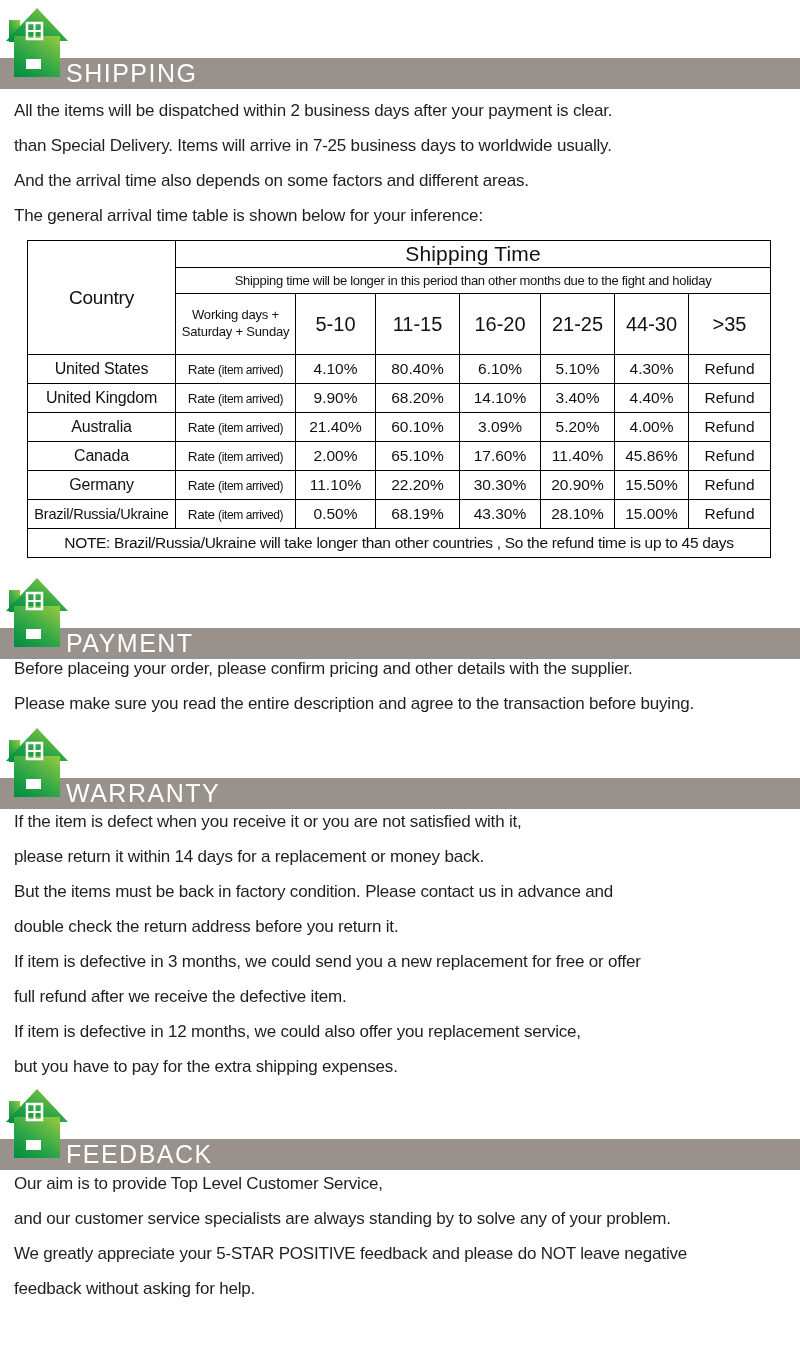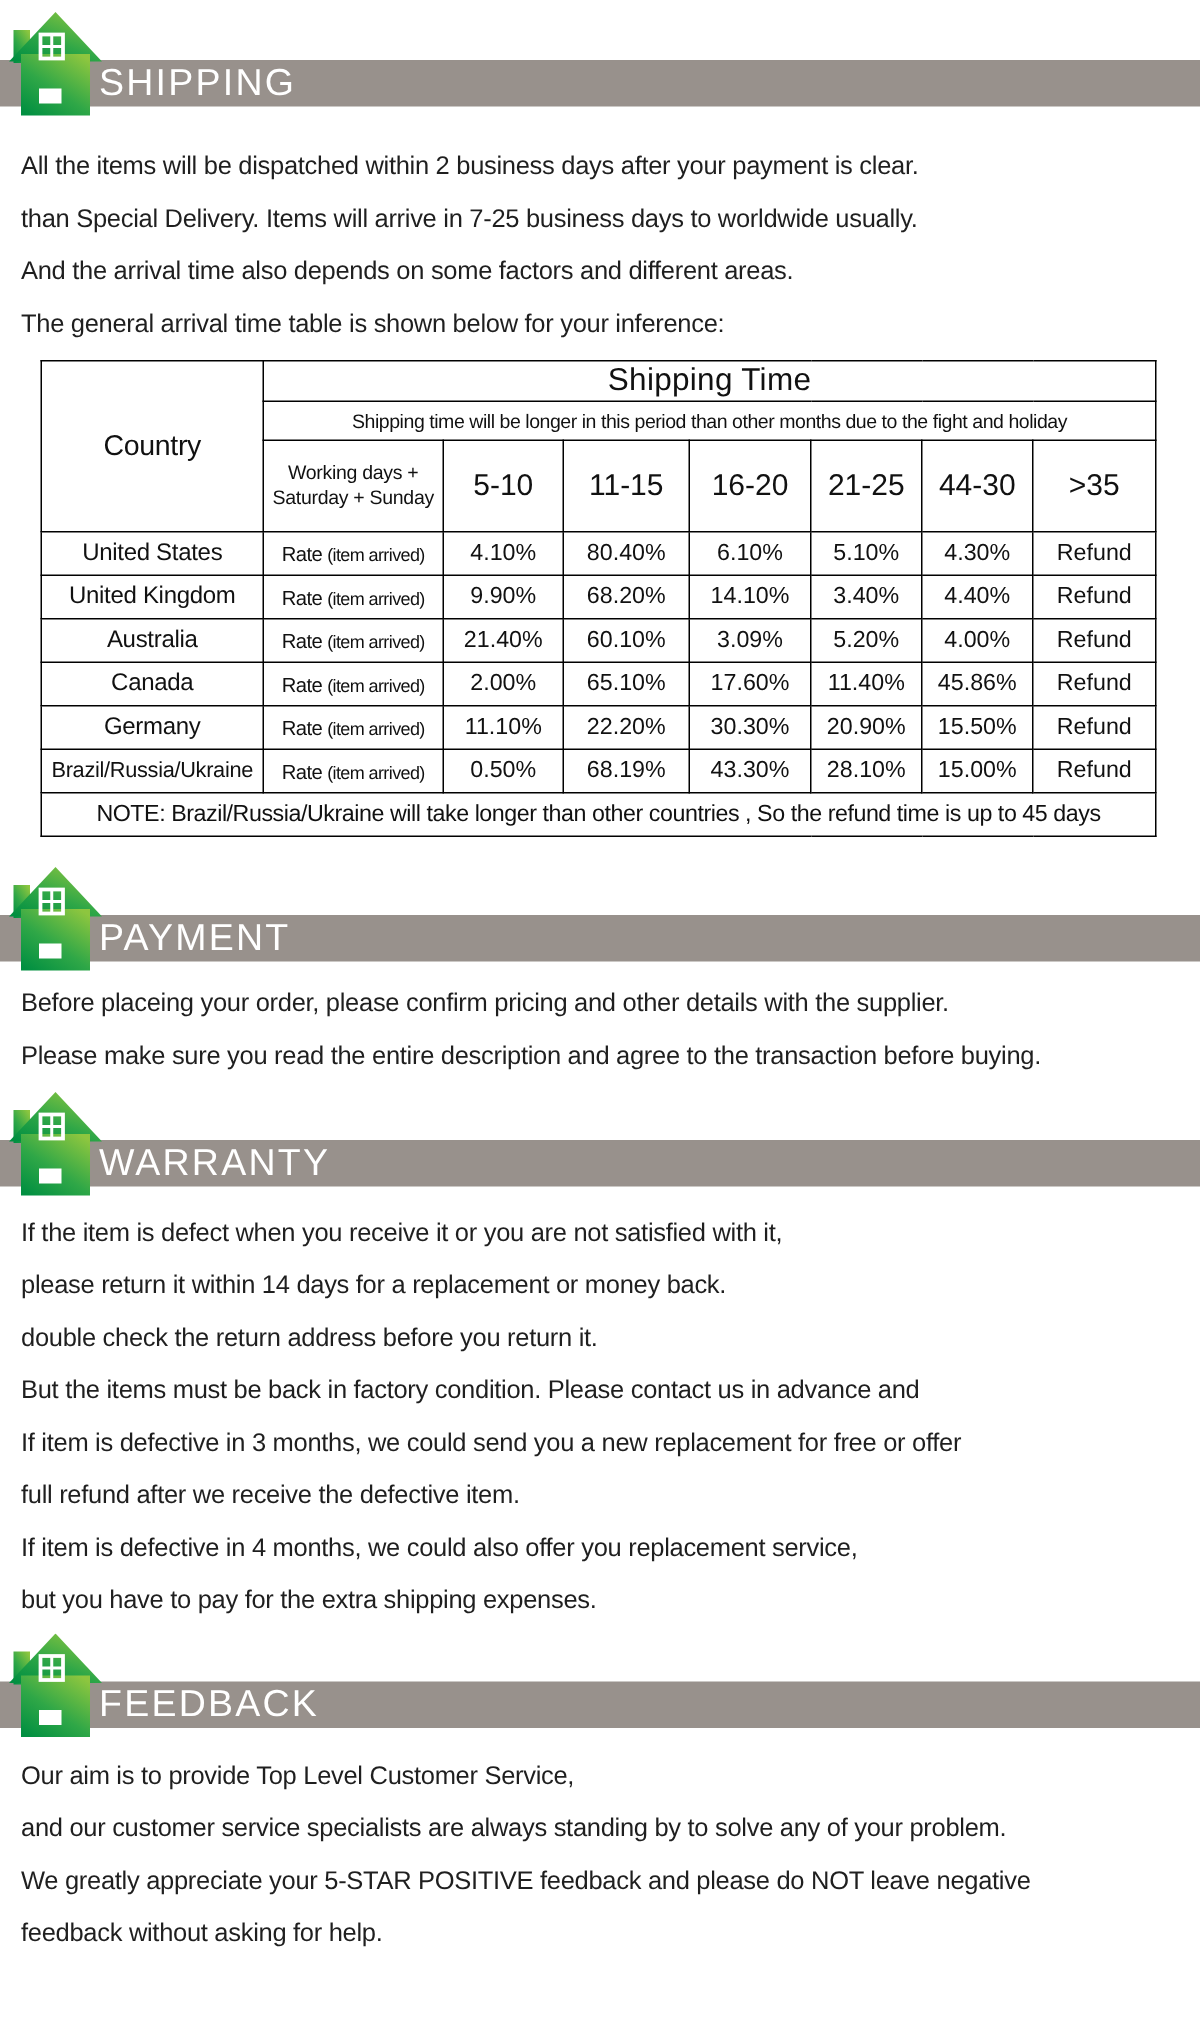--- a/index.html
+++ b/index.html
@@ -8,21 +8,21 @@
     width: 800px; height: 1350px;
     background: #ffffff;
     font-family: "Liberation Sans", sans-serif;
     color: #1f1f1f;
     overflow: hidden;
   }
 
   
   .sec-header { position: relative; height: 65px; }
   .banner {
-    position: absolute; left: 0; right: 0; top: 32px; height: 31px;
+    position: absolute; left: 0; right: 0; top: 50px; height: 31px;
     background: #98918c;
     display: flex; align-items: center;
     padding-left: 66px;
   }
   .banner-title {
     color: #ffffff;
     font-size: 25px;
     font-weight: 300;
     letter-spacing: 1.5px;
     line-height: 1;
@@ -255,25 +255,25 @@
     <rect x="21" y="15" width="15" height="16" fill="none" stroke="#ffffff" stroke-width="2.5"></rect>
     <line x1="28.5" y1="15" x2="28.5" y2="31" stroke="#ffffff" stroke-width="2"></line>
     <line x1="21" y1="23" x2="36" y2="23" stroke="#ffffff" stroke-width="2"></line>
     <rect x="20" y="51" width="15" height="10" fill="#ffffff"></rect>
   </svg>
 </div>
 
 <div class="para-block warranty-paras">
   <div class="para-line">If the item is defect when you receive it or you are not satisfied with it,</div>
   <div class="para-line">please return it within 14 days for a replacement or money back.</div>
+  <div class="para-line">But the items must be back in factory condition. Please contact us in advance and</div>
   <div class="para-line">double check the return address before you return it.</div>
-  <div class="para-line">But the items must be back in factory condition. Please contact us in advance and</div>
   <div class="para-line">If item is defective in 3 months, we could send you a new replacement for free or offer</div>
   <div class="para-line">full refund after we receive the defective item.</div>
-  <div class="para-line">If item is defective in 4 months, we could also offer you replacement service,</div>
+  <div class="para-line">If item is defective in 12 months, we could also offer you replacement service,</div>
   <div class="para-line">but you have to pay for the extra shipping expenses.</div>
 </div>
 
 <div class="sec-header sec-feedback">
   <div class="banner">
     <span class="banner-title">FEEDBACK</span>
   </div>
   <svg class="house" viewBox="0 0 62 70">
     <rect x="3" y="12" width="11" height="22" fill="url(#houseGrad)"></rect>
     <polygon points="31,0 62,33 0,33" fill="url(#houseGrad)"></polygon>

